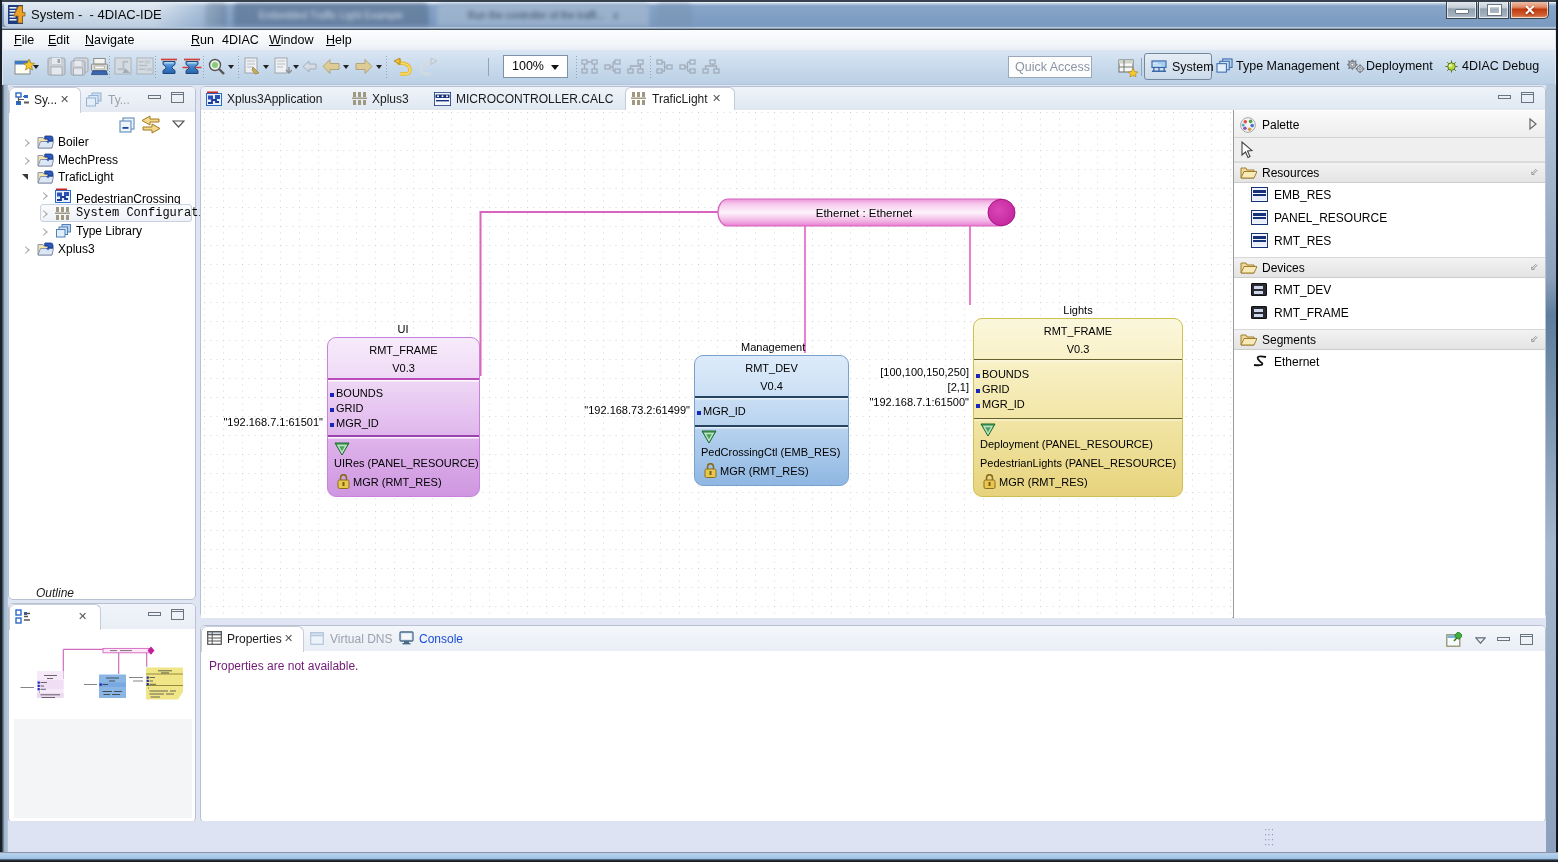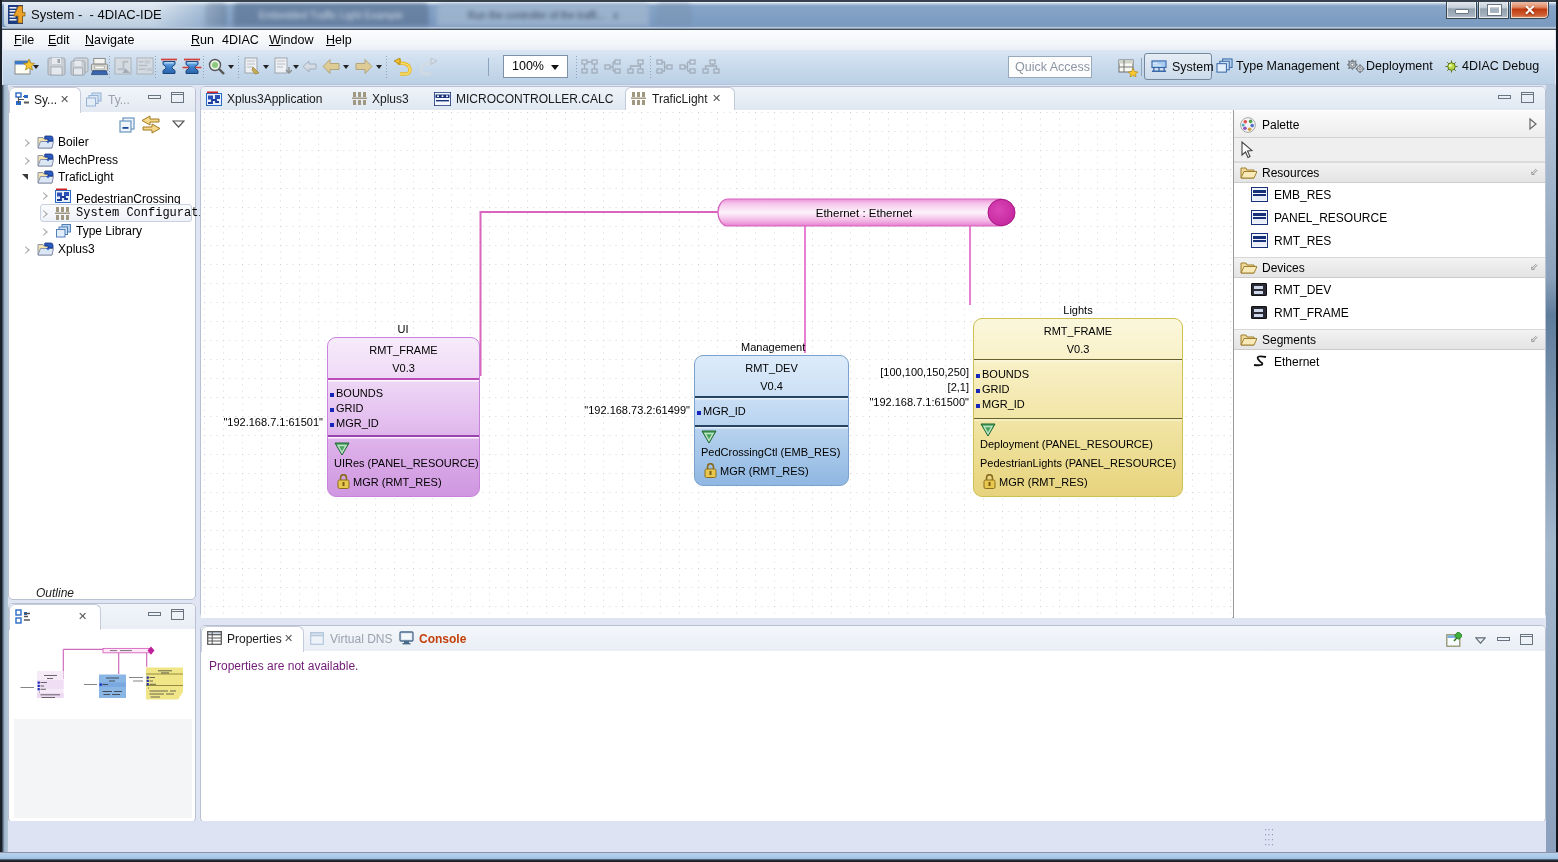--- a/index.html
+++ b/index.html
@@ -715,21 +715,21 @@
     <rect x="0.7" y="0.7" width="12.6" height="11.6" fill="#eef4fa" stroke="#7a9cc0" stroke-width="1.2"></rect>
     <rect x="0.7" y="0.7" width="12.6" height="3" fill="#b8cce0" stroke="#7a9cc0" stroke-width="1.2"></rect>
   </svg>
   <div class="tabtext-dim" style="left:330px;top:632px;">Virtual DNS</div>
   <svg class="abs" style="left:399px;top:631px;" width="15" height="14" viewBox="0 0 15 14">
     <rect x="1" y="1" width="13" height="9" rx="1" fill="#dfe8f2" stroke="#4a6a8a" stroke-width="1.3"></rect>
     <rect x="3" y="3" width="9" height="5" fill="#f5f8fb"></rect>
     <rect x="5" y="10" width="5" height="2" fill="#4a6a8a"></rect>
       <rect x="3.5" y="12" width="8" height="1.4" fill="#4a6a8a"></rect>
   </svg>
-  <div class="abs" style="left:419px;top:632px;font-size:12px;font-weight:bold;color:#c2410c;white-space:nowrap;">Console</div>
+  <div class="abs" style="left:419px;top:632px;font-size:12px;font-weight:normal;color:#1d4ed8;white-space:nowrap;">Console</div>
 
   <svg class="abs" style="left:1446px;top:632px;" width="16" height="15" viewBox="0 0 16 15">
     <rect x="0.8" y="2.8" width="13" height="11.4" fill="#f6fbff" stroke="#8a8a60" stroke-width="1.2"></rect>
     <rect x="1.4" y="3.4" width="11.8" height="2.6" fill="#7ab0dc"></rect>
     <path d="M8 9 L12 4.5" stroke="#3b7a1e" stroke-width="1.6"></path>
     <rect x="9.5" y="0.8" width="6" height="5.6" rx="1.4" fill="#3fae3a" stroke="#1e7a1a" stroke-width="0.8" transform="rotate(40 12.5 3.6)"></rect>
   </svg>
   <svg class="abs" style="left:1475px;top:637px;" width="11" height="7" viewBox="0 0 11 7">
       <path d="M0.8 0.8 L10.2 0.8 L5.5 6.2 Z" fill="none" stroke="#5f6a76" stroke-width="1.2"></path>
     </svg>

